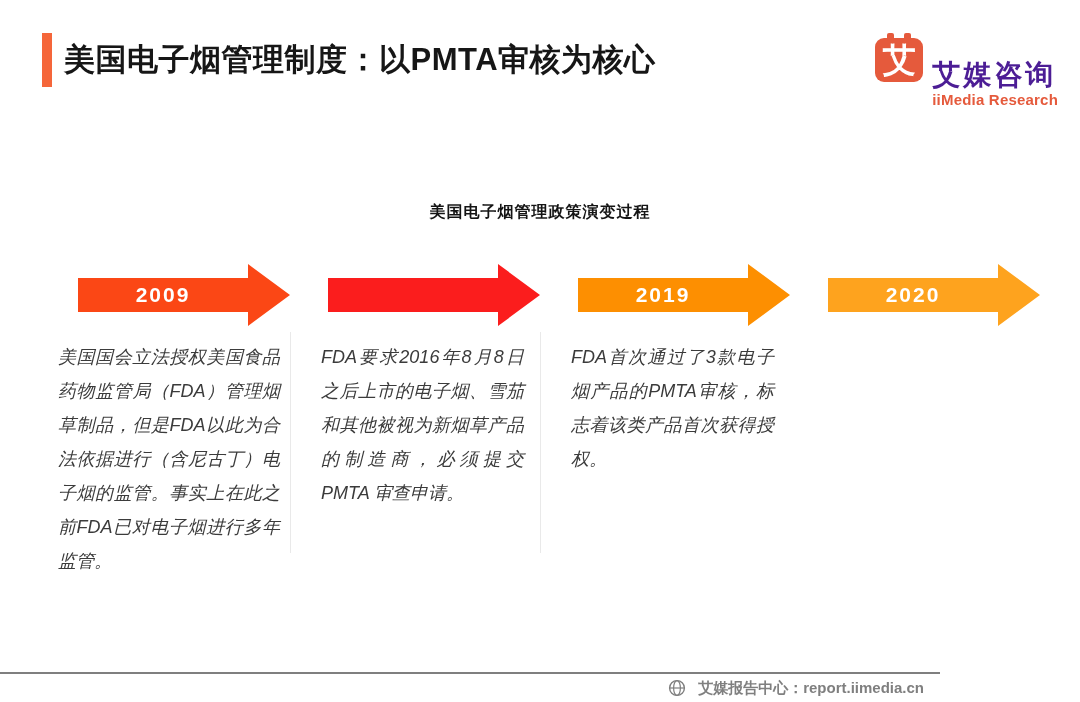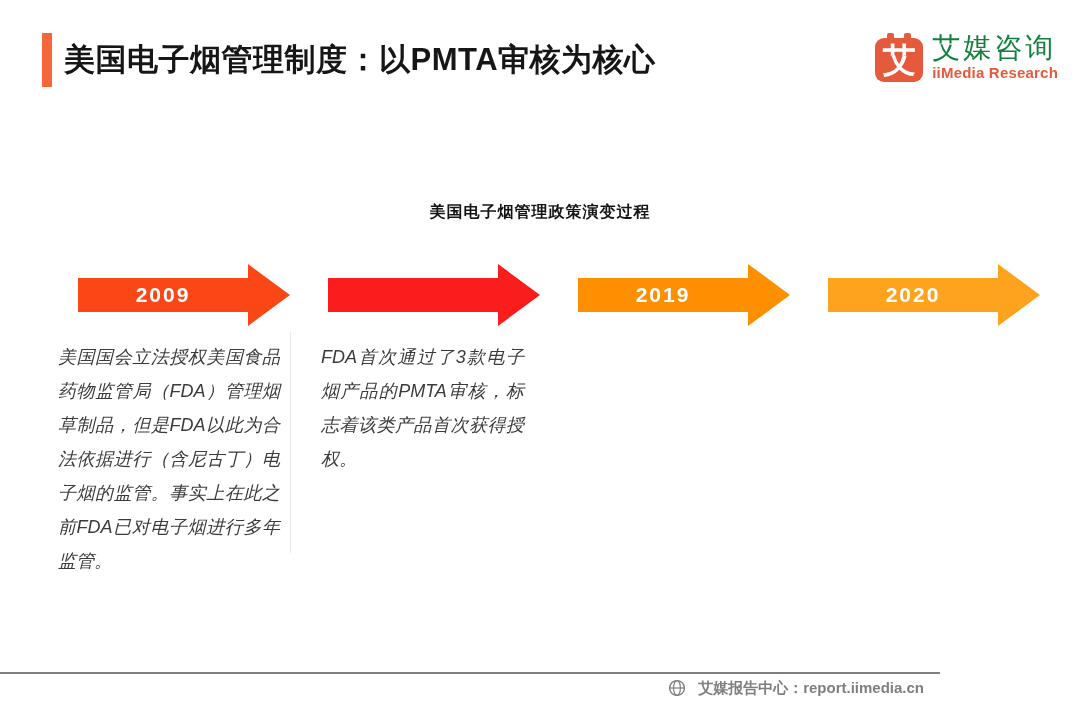--- a/index.html
+++ b/index.html
@@ -61,24 +61,25 @@
   .logo-mark span {
     color: #ffffff;
     font-size: 33px;
     font-weight: bold;
     line-height: 1;
     margin-top: -2px;
   }
   .logo-text { display: flex; flex-direction: column; }
   .logo-cn {
     font-size: 28px;
-    font-weight: normal;
-    color: #15803d;
+    font-weight: bold;
+    color: #4c1d95;
     letter-spacing: 3px;
     line-height: 32px;
+    margin-top: 27px;
   }
   .logo-en {
     font-size: 15px;
     font-weight: bold;
     color: #e55a3c;
     line-height: 17px;
     letter-spacing: 0.2px;
     text-align: center;
   }
 
@@ -201,20 +202,21 @@
       <svg class="arrow-svg" width="212" height="62" viewBox="0 0 212 62">
         <polygon points="0,14 170,14 170,0 212,31 170,62 170,48 0,48" fill="#fea31e"></polygon>
       </svg>
       <span class="year">2020</span>
     </div>
 
   </div>
 
   <div class="content-row">
     <div class="tl-text first">美国国会立法授权美国食品药物监管局（FDA）管理烟草制品，但是FDA以此为合法依据进行（含尼古丁）电子烟的监管。事实上在此之前FDA已对电子烟进行多年监管。</div>
+    <div class="tl-text sep">FDA要求2016年8月8日之后上市的电子烟、雪茄和其他被视为新烟草产品的制造商，必须提交 PMTA 审查申请。</div>
     <div class="tl-text sep">FDA首次通过了3款电子烟产品的PMTA审核，标志着该类产品首次获得授权。</div>
   </div>
 
   <div class="footer">
     <svg class="globe" width="18" height="18" viewBox="0 0 18 18">
       <circle cx="9" cy="9" r="7.4" fill="none" stroke="#7f7f7f" stroke-width="1.4"></circle>
       <ellipse cx="9" cy="9" rx="3.4" ry="7.4" fill="none" stroke="#7f7f7f" stroke-width="1.2"></ellipse>
       <line x1="1.6" y1="9" x2="16.4" y2="9" stroke="#7f7f7f" stroke-width="1.2"></line>
     </svg>
     <span>艾媒报告中心：report.iimedia.cn</span>

